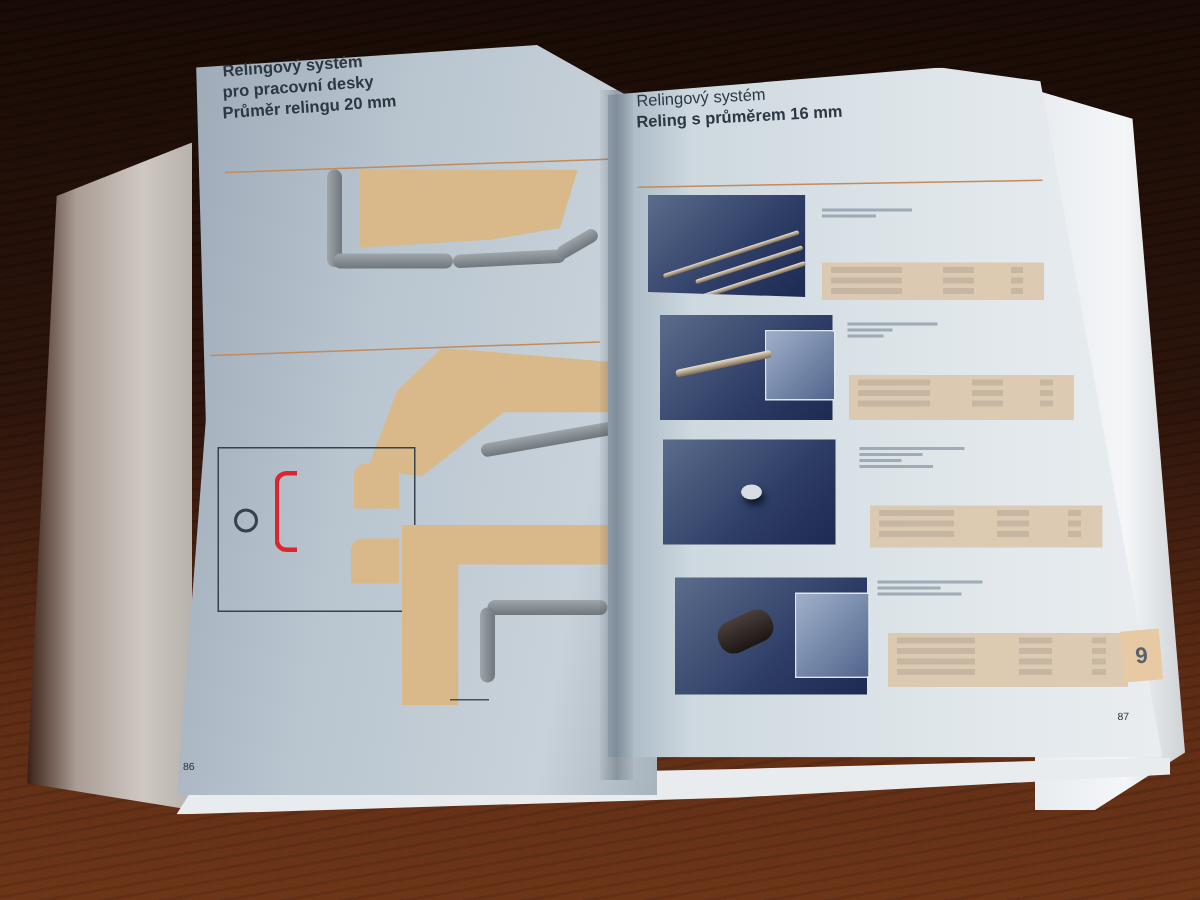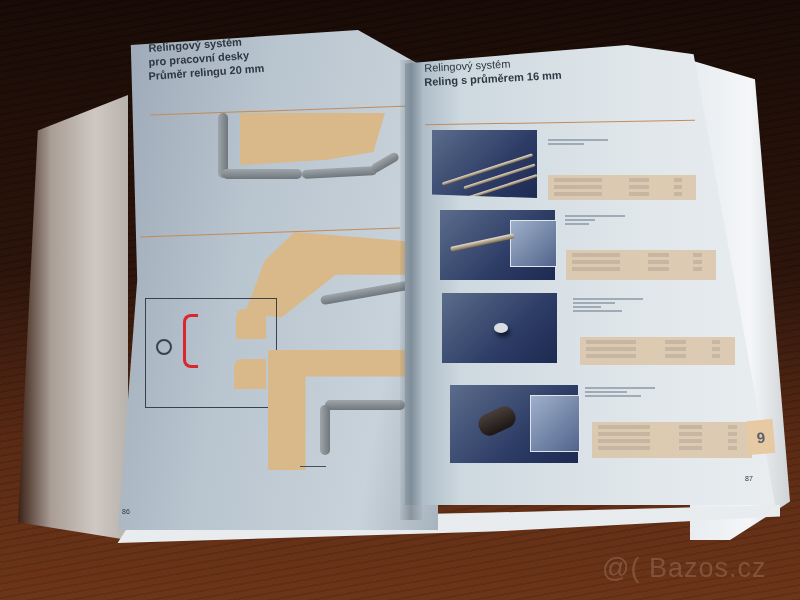--- a/index.html
+++ b/index.html
@@ -158,14 +158,13 @@
   <div class="tbl" style="left:592px;top:422px;width:160px;height:36px;">
       <div class="tbl-row"></div>
       <div class="tbl-row"></div>
       <div class="tbl-row"></div>
       <div class="tbl-row"></div>
     </div>
 
   <div class="tab9">9</div>
   <div class="pnum" style="left:745px;top:475px;">87</div>
 
-  <div class="watermark">@( Bazos.cz</div>
 </div>
 
 </body></html>

